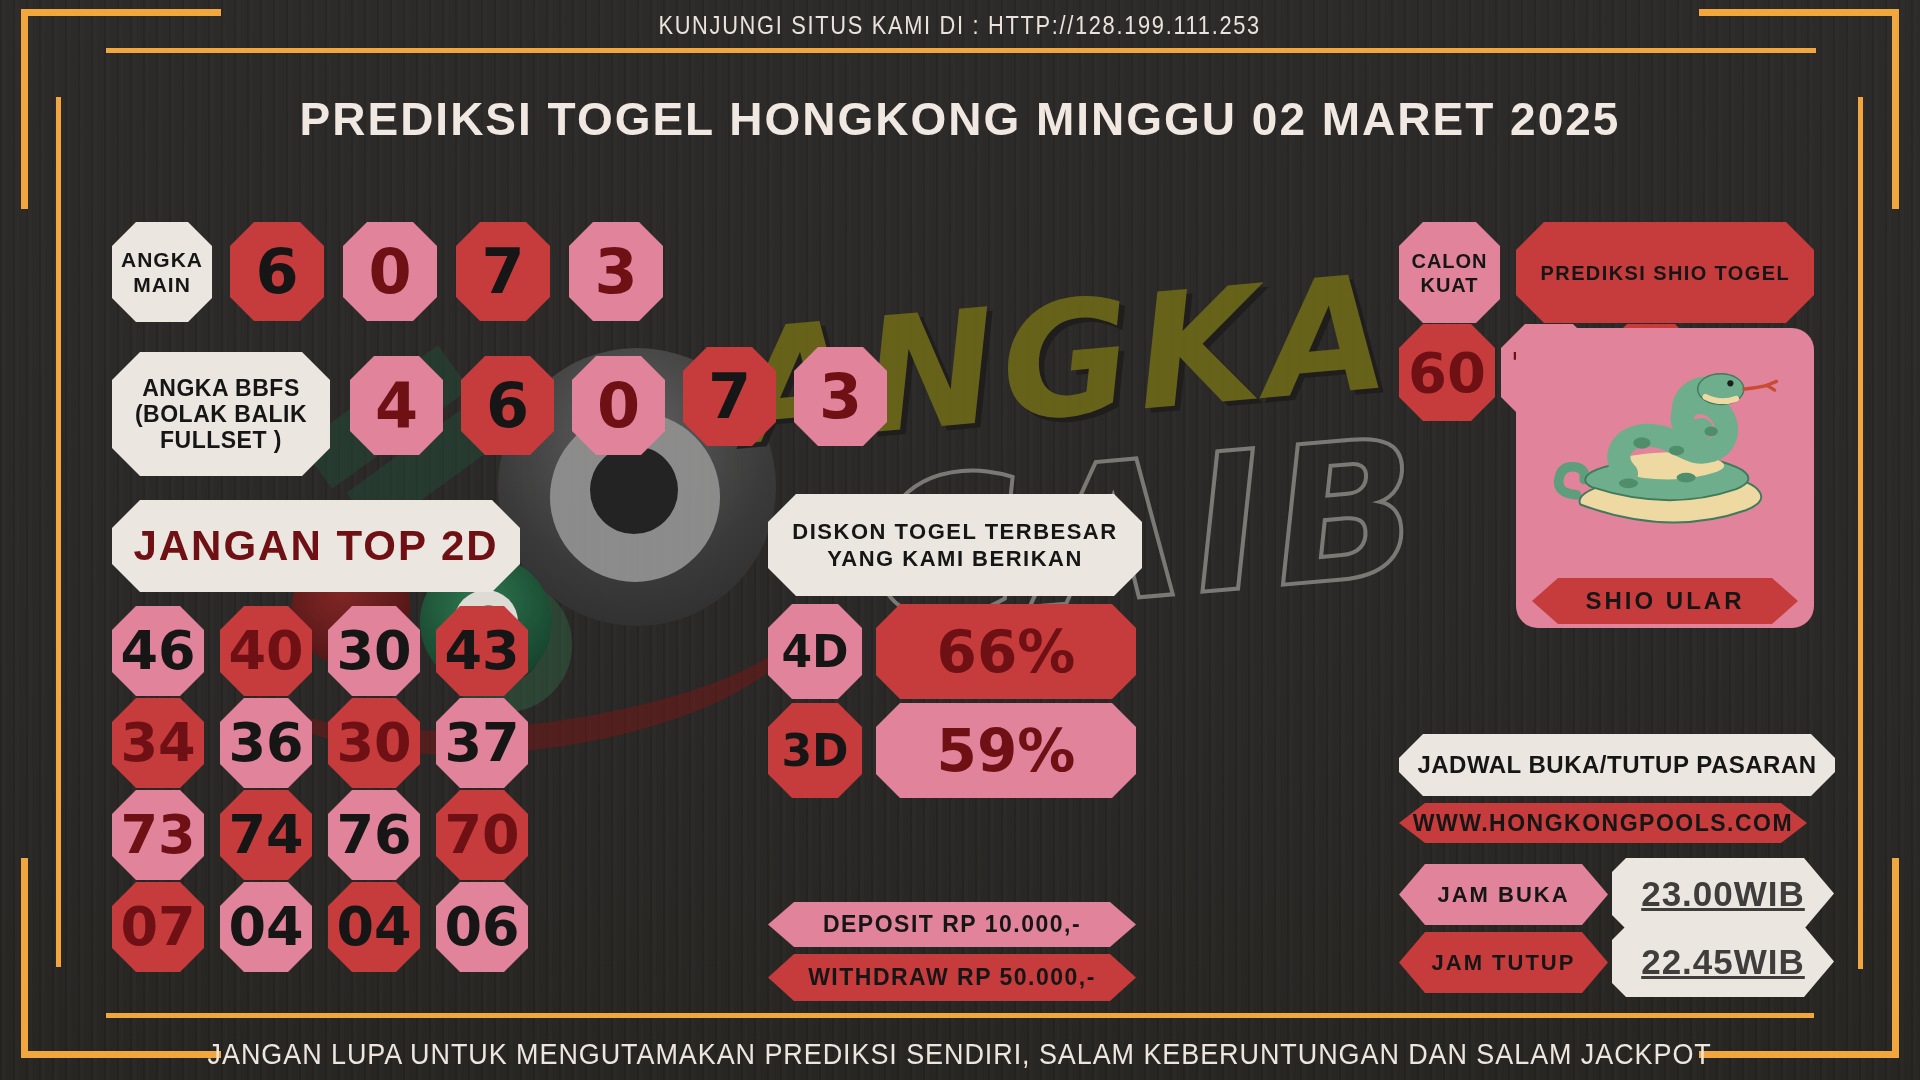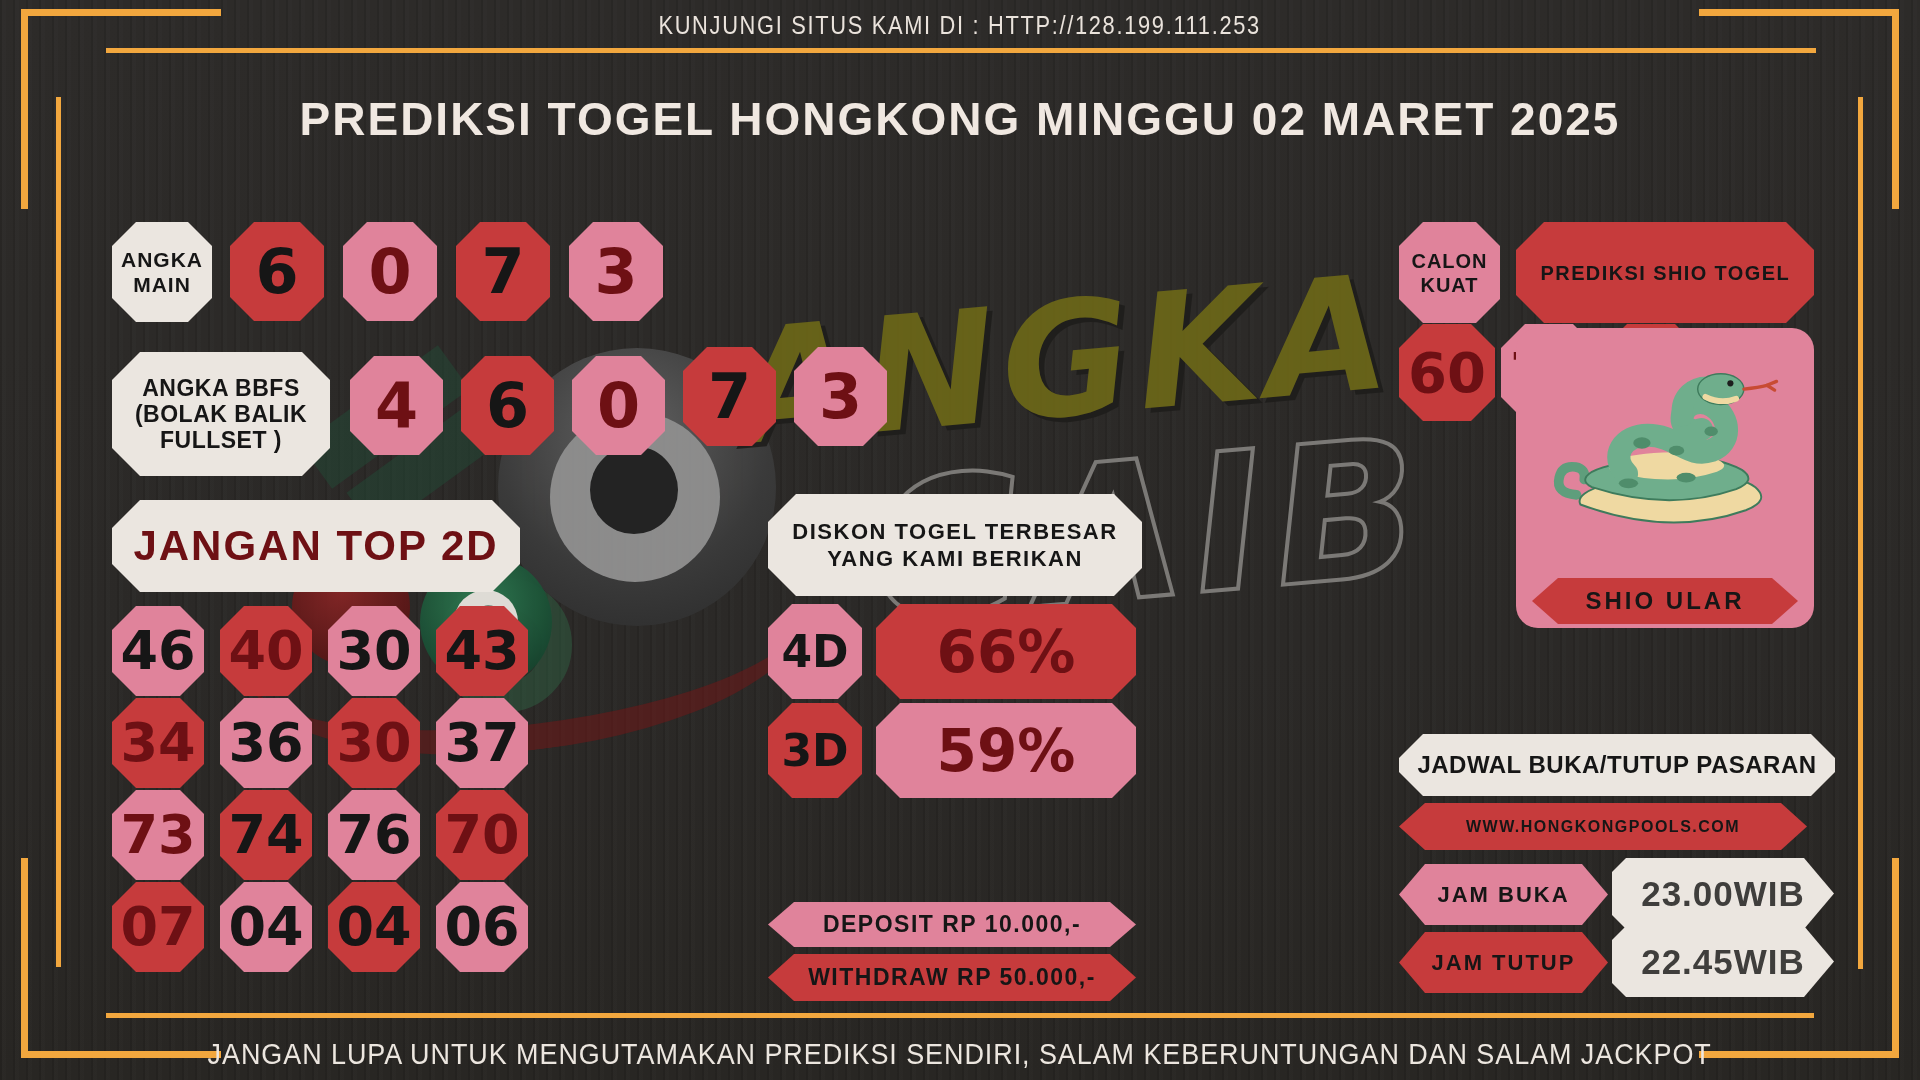--- a/index.html
+++ b/index.html
@@ -71,21 +71,21 @@
   .footer{position:absolute;top:1038px;left:0;width:100%;text-align:center;color:#ece6df;font-size:29px;letter-spacing:1px;}
   .footer span{display:inline-block;transform:scaleX(.93);}
 
   .tile{position:relative;display:flex;align-items:center;justify-content:center;
     font-family:"DejaVu Sans",sans-serif;font-weight:bold;line-height:1;}
   .red{background:var(--red);} .pink{background:var(--pink);} .cream{background:var(--cream);}
   .txt-black{color:var(--ink);} .txt-maroon{color:var(--maroon);}
   .oct24{clip-path:polygon(24px 0,calc(100% - 24px) 0,100% 24px,100% calc(100% - 24px),calc(100% - 24px) 100%,24px 100%,0 calc(100% - 24px),0 24px);}
   .oct28{clip-path:polygon(28px 0,calc(100% - 28px) 0,100% 28px,100% calc(100% - 28px),calc(100% - 28px) 100%,28px 100%,0 calc(100% - 28px),0 28px);}
   .hexpoint{clip-path:polygon(0 50%,26px 0,calc(100% - 26px) 0,100% 50%,calc(100% - 26px) 100%,26px 100%);}
-  .flagright{clip-path:polygon(14px 0,calc(100% - 30px) 0,100% 50%,calc(100% - 30px) 100%,14px 100%,0 calc(100% - 14px),0 14px);}
+  .flagright{clip-path:polygon(14px 0,calc(100% - 30px) 0,100% 50%,calc(100% - 30px) 100%,14px 100%,0 calc(100% - 14px),0 14px);text-decoration:underline;}
   .lbl{font-family:"Liberation Sans",sans-serif;}
 
   .am-label{position:absolute;left:112px;top:222px;width:100px;height:100px;flex-direction:column;gap:4px;
     font-size:21px;letter-spacing:1px;color:var(--ink);}
   #am-digits{position:absolute;left:230px;top:222px;display:flex;gap:19px;}
   #am-digits .tile{width:94px;height:99px;font-size:62px;}
 
   .bbfs-label{position:absolute;left:112px;top:352px;width:218px;height:124px;flex-direction:column;gap:3px;
     font-size:23px;letter-spacing:.5px;color:var(--ink);}
   #bbfs-digits{position:absolute;left:350px;top:356px;display:flex;gap:18px;}
@@ -113,21 +113,21 @@
     font-size:20px;letter-spacing:1px;color:var(--ink);}
   .shio-header span{display:inline-block;transform:scaleX(.95);font-size:21px;letter-spacing:1.5px;}
   #calon-numbers{position:absolute;left:1399px;top:324px;display:flex;flex-direction:row;gap:6px;}
   #calon-numbers .tile{width:96px;height:97px;font-size:56px;}
   .shio-panel{position:absolute;left:1516px;top:328px;width:298px;height:300px;background:var(--pink);border-radius:22px;}
   .snake-wrap{position:absolute;left:24px;top:8px;width:250px;height:212px;}
   .shio-banner{position:absolute;left:16px;right:16px;bottom:4px;height:46px;
     font-size:24px;letter-spacing:3px;color:var(--ink);}
 
   .jadwal{position:absolute;left:1399px;top:734px;width:436px;height:62px;font-size:24px;letter-spacing:.5px;color:var(--ink);}
-  .www{position:absolute;left:1399px;top:803px;width:408px;height:47px;font-size:16px;letter-spacing:1.5px;color:var(--ink);}
+  .www{position:absolute;left:1399px;top:803px;width:408px;height:40px;font-size:23px;letter-spacing:1.5px;color:var(--ink);}
   .jambuka{position:absolute;left:1399px;top:864px;width:209px;height:61px;font-size:22px;letter-spacing:2px;color:var(--ink);}
   .bukatime{position:absolute;left:1612px;top:858px;width:222px;height:71px;font-size:35px;letter-spacing:1px;color:#3f3e3c;}
   .jamtutup{position:absolute;left:1399px;top:932px;width:209px;height:61px;font-size:22px;letter-spacing:2px;color:var(--ink);}
   .tutuptime{position:absolute;left:1612px;top:926px;width:222px;height:71px;font-size:35px;letter-spacing:1px;color:#3f3e3c;}
 </style>
 </head>
 <body>
 
 <div class="canvas">
 

